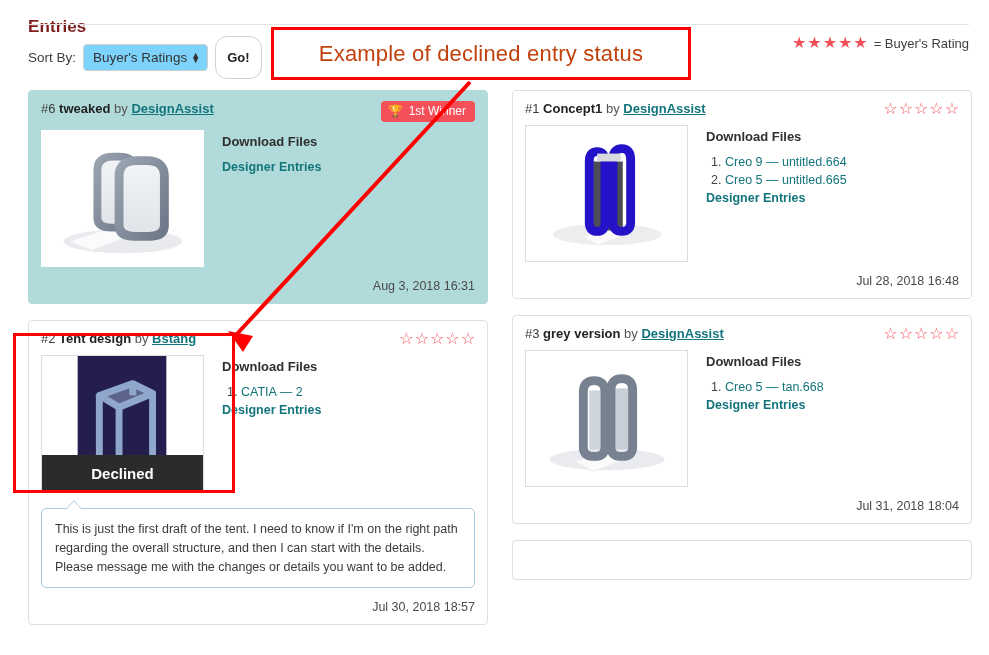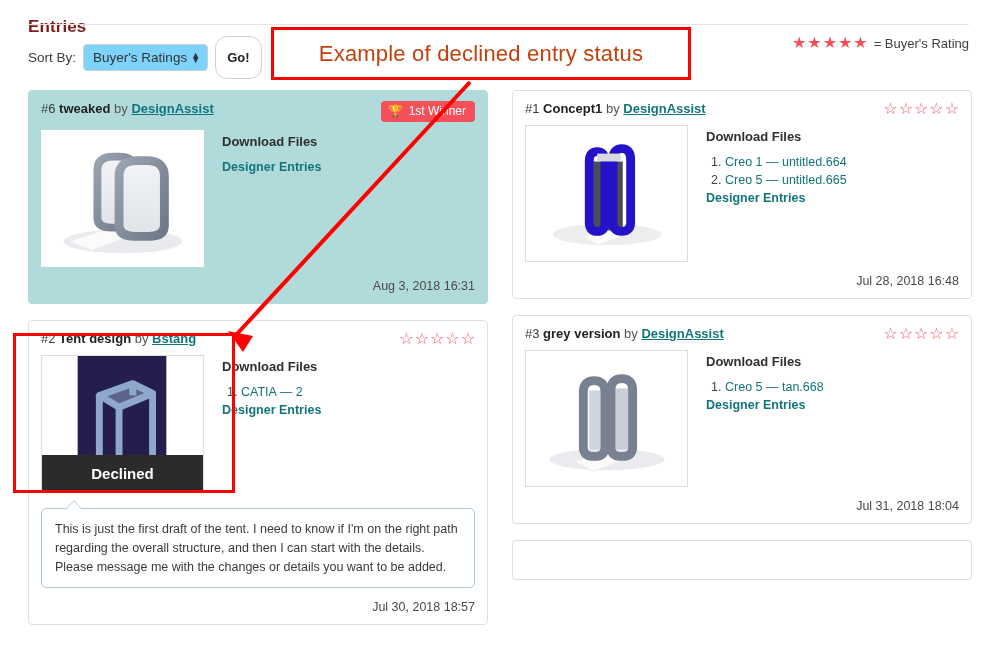--- a/index.html
+++ b/index.html
@@ -298,21 +298,21 @@
       <path d="M64 36 q0 -10 8 -10 q8 0 8 10 v62 q0 9 -8 9 q-8 0 -8 -9 z" fill="none" stroke="#2312c8" stroke-width="9" stroke-linejoin="round"></path>
       <path d="M88 34 q0 -11 9 -11 q9 0 9 11 v64 q0 9 -9 9 q-9 0 -9 -9 z" fill="none" stroke="#2312c8" stroke-width="9" stroke-linejoin="round"></path>
       <rect x="72" y="28" width="24" height="8" fill="#d8dade"></rect>
     </svg>
 
         </div>
       </div>
       <div class="files">
         <h4>Download Files</h4>
         <ol>
-              <li><a href="#">Creo 1 — untitled.664</a></li>
+              <li><a href="#">Creo 9 — untitled.664</a></li>
               <li><a href="#">Creo 5 — untitled.665</a></li>
             </ol>
         <a href="#" class="designer-entries">Designer Entries</a>
       </div>
     </div>
     <div class="card-date">Jul 28, 2018 16:48</div>
   </div>
       <div class="card">
     <div class="card-head">
       <div class="card-title">

